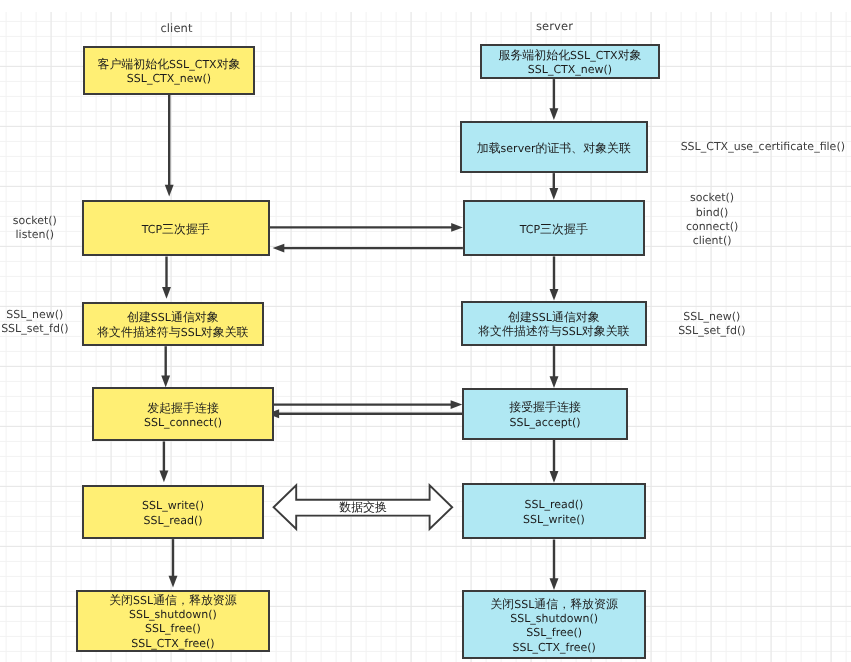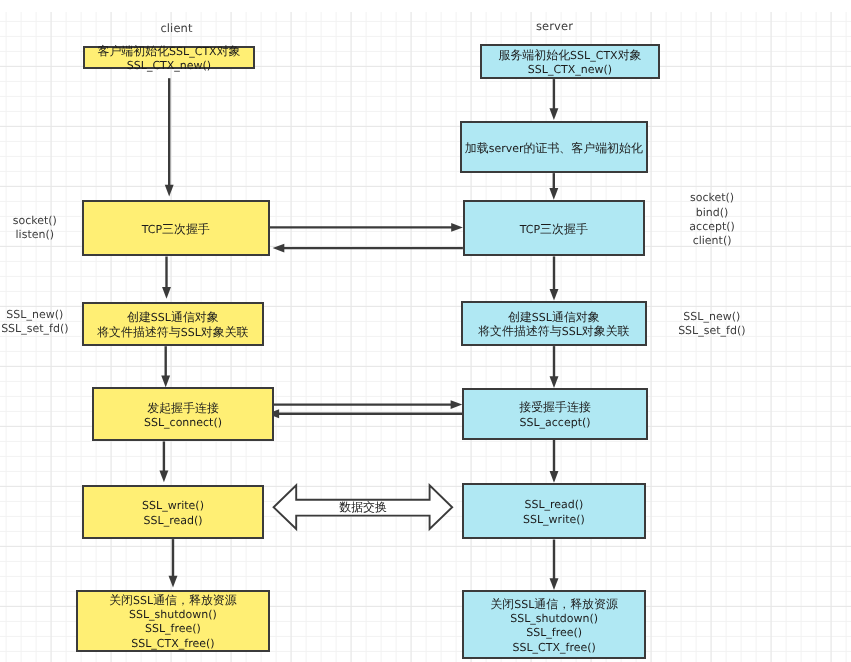--- a/index.html
+++ b/index.html
@@ -98,21 +98,21 @@
         <line x1="260.3" y1="392.6" x2="452.1" y2="392.6" stroke="#3b3b3b" stroke-width="2.4"></line>
         <path d="M 462.3 392.6 L 450.6 388.15000000000003 L 450.6 397.05 Z" fill="#3b3b3b"></path>
       </g>
       <g>
         <line x1="462.3" y1="401.7" x2="277.59999999999997" y2="401.7" stroke="#3b3b3b" stroke-width="2.4"></line>
         <path d="M 267.4 401.7 L 279.09999999999997 397.25 L 279.09999999999997 406.15 Z" fill="#3b3b3b"></path>
       </g>
     </svg>
   <div class="col-hdr" style="left: 176.5px; top: 15.5px;">client</div>
   <div class="col-hdr" style="left: 554.5px; top: 13.5px;">server</div>
-  <div class="node" style="left: 83px; top: 33.9px; width: 172px; height: 23px; background: rgb(255, 239, 116); border-color: rgb(59, 59, 59); color: rgb(28, 28, 28);">
+  <div class="node" style="left: 83px; top: 33.9px; width: 172px; height: 49px; background: rgb(255, 239, 116); border-color: rgb(59, 59, 59); color: rgb(28, 28, 28);">
     <div class="txt">
       <span><i class="cjk">客户端初始化</i><i class="lat">SSL_CTX</i><i class="cjk">对象</i></span>
       <span><i class="lat">SSL_CTX_new()</i></span>
     </div>
   </div>
   <div class="node" style="left: 81.8px; top: 187.7px; width: 187.8px; height: 56.8px; background: rgb(255, 239, 116); border-color: rgb(59, 59, 59); color: rgb(28, 28, 28);">
     <div class="txt">
       <span><i class="lat">TCP</i><i class="cjk">三次握手</i></span>
     </div>
   </div>
@@ -143,35 +143,35 @@
     </div>
   </div>
   <div class="node" style="left: 480px; top: 31.9px; width: 180px; height: 35.2px; background: rgb(176, 232, 243); border-color: rgb(59, 59, 59); color: rgb(28, 28, 28);">
     <div class="txt">
       <span><i class="cjk">服务端初始化</i><i class="lat">SSL_CTX</i><i class="cjk">对象</i></span>
       <span><i class="lat">SSL_CTX_new()</i></span>
     </div>
   </div>
   <div class="node" style="left: 459.9px; top: 109.3px; width: 187.9px; height: 51.8px; background: rgb(176, 232, 243); border-color: rgb(59, 59, 59); color: rgb(28, 28, 28);">
     <div class="txt">
-      <span><i class="cjk">加载</i><i class="lat">server</i><i class="cjk">的证书、客户端初始化</i></span>
+      <span><i class="cjk">加载</i><i class="lat">server</i><i class="cjk">的证书、对象关联</i></span>
     </div>
   </div>
   <div class="node" style="left: 462.5px; top: 187.6px; width: 182.5px; height: 56.8px; background: rgb(176, 232, 243); border-color: rgb(59, 59, 59); color: rgb(28, 28, 28);">
     <div class="txt">
       <span><i class="lat">TCP</i><i class="cjk">三次握手</i></span>
     </div>
   </div>
   <div class="node" style="left: 460.7px; top: 288.7px; width: 186.3px; height: 45.4px; background: rgb(176, 232, 243); border-color: rgb(59, 59, 59); color: rgb(28, 28, 28);">
     <div class="txt">
       <span><i class="cjk">创建</i><i class="lat">SSL</i><i class="cjk">通信对象</i></span>
       <span><i class="cjk">将文件描述符与</i><i class="lat">SSL</i><i class="cjk">对象关联</i></span>
     </div>
   </div>
-  <div class="node" style="left: 462px; top: 375.8px; width: 186px; height: 52.1px; background: rgb(176, 232, 243); border-color: rgb(59, 59, 59); color: rgb(28, 28, 28);">
+  <div class="node" style="left: 462px; top: 375.8px; width: 166px; height: 52.1px; background: rgb(176, 232, 243); border-color: rgb(59, 59, 59); color: rgb(28, 28, 28);">
     <div class="txt">
       <span><i class="cjk">接受握手连接</i></span>
       <span><i class="lat">SSL_accept()</i></span>
     </div>
   </div>
   <div class="node" style="left: 461.9px; top: 470.7px; width: 184.1px; height: 56.8px; background: rgb(176, 232, 243); border-color: rgb(59, 59, 59); color: rgb(28, 28, 28);">
     <div class="txt">
       <span><i class="lat">SSL_read()</i></span>
       <span><i class="lat">SSL_write()</i></span>
     </div>
@@ -186,25 +186,26 @@
   </div>
   <div class="note" style="left: 34.8px; top: 216px;">
     <span><i class="lat">socket()</i></span>
     <span><i class="lat">listen()</i></span>
   </div>
   <div class="note" style="left: 34.8px; top: 309.6px;">
     <span><i class="lat">SSL_new()</i></span>
     <span><i class="lat">SSL_set_fd()</i></span>
   </div>
   <div class="note" style="left: 762.8px; top: 134.6px;">
+    <span><i class="lat">SSL_CTX_use_certificate_file()</i></span>
   </div>
   <div class="note" style="left: 712.1px; top: 208.4px;">
     <span><i class="lat">socket()</i></span>
     <span><i class="lat">bind()</i></span>
-    <span><i class="lat">accept()</i></span>
+    <span><i class="lat">connect()</i></span>
     <span><i class="lat">client()</i></span>
   </div>
   <div class="note" style="left: 711.8px; top: 311.8px;">
     <span><i class="lat">SSL_new()</i></span>
     <span><i class="lat">SSL_set_fd()</i></span>
   </div>
   <div class="exch-label" style="left: 363.1px; top: 494.9px; text-align: center;"><i class="cjk">数据交换</i></div>
 </div>
 
 </body></html>

